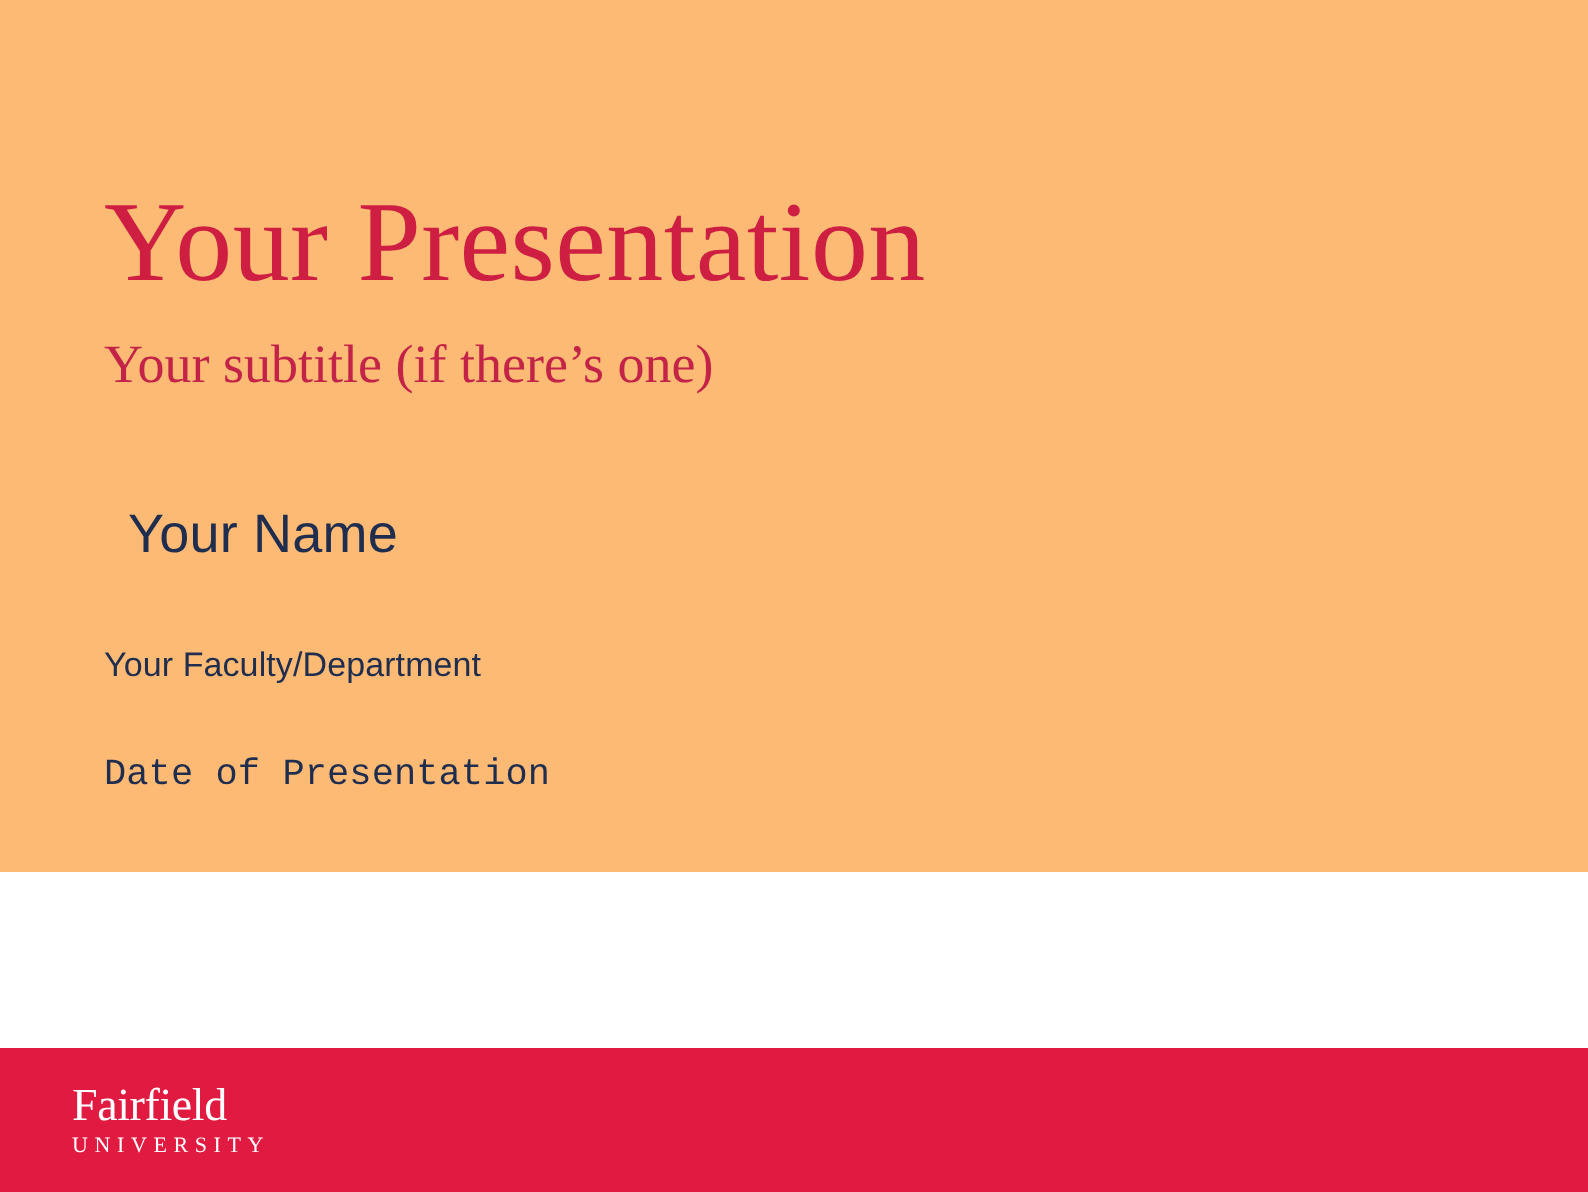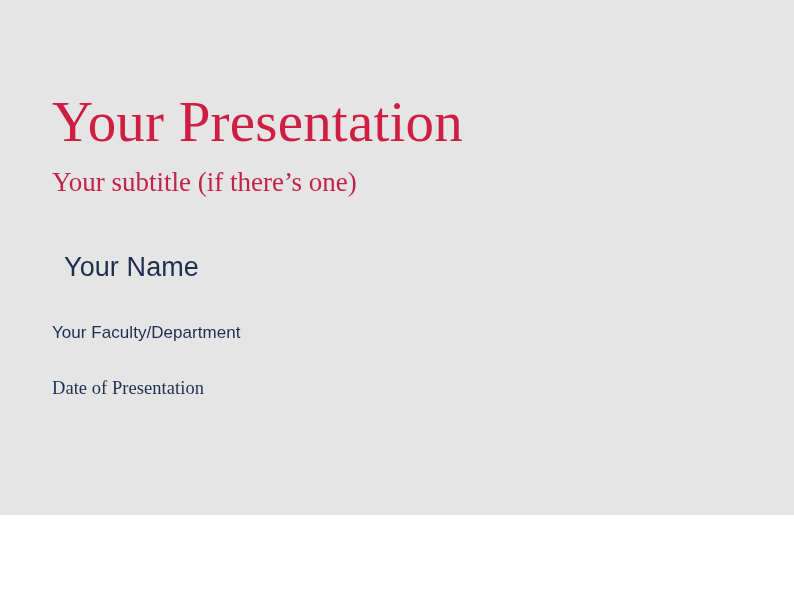--- a/index.html
+++ b/index.html
@@ -10,22 +10,22 @@
     width: 794px;
     height: 596px;
     background: #ffffff;
     font-family: "Liberation Sans", sans-serif;
     overflow: hidden;
   }
 
   .slide {
     position: relative;
     width: 794px;
-    height: 515px;
-    background: #e5e5e5;
+    height: 436px;
+    background: #fdba74;
     box-sizing: border-box;
   }
 
   
   .title-block {
     position: absolute;
     left: 52px;
     top: 92px;
     width: 700px;
   }
@@ -73,21 +73,21 @@
     font-family: "Liberation Sans", sans-serif;
     font-size: 17px;
     font-weight: 400;
     color: #1F2D4E;
     line-height: 1.2;
     margin: 40px 0 0 0;
     letter-spacing: 0.05px;
   }
 
   .presenter-date {
-    font-family: Liberation Serif, serif;
+    font-family: Liberation Mono, monospace;
     font-size: 18.5px;
     font-weight: 400;
     color: #1F2D4E;
     line-height: 1.2;
     margin: 34px 0 0 0;
     letter-spacing: 0.05px;
   }
 
   
   .footer-bar {
@@ -137,14 +137,20 @@
     <h1 class="slide-title">Your Presentation</h1>
     <p class="slide-subtitle">Your subtitle (if there’s one)</p>
   </div>
 
   <div class="presenter-block">
     <p class="presenter-name">Your Name</p>
     <p class="presenter-dept">Your Faculty/Department</p>
     <p class="presenter-date">Date of Presentation</p>
   </div>
 
+  <div class="footer-bar">
+    <div class="brand-logo">
+      <span class="brand-wordmark">Fairfield</span>
+      <span class="brand-subword">UNIVERSITY</span>
+    </div>
+  </div>
 
 </div>
 
 </body></html>

